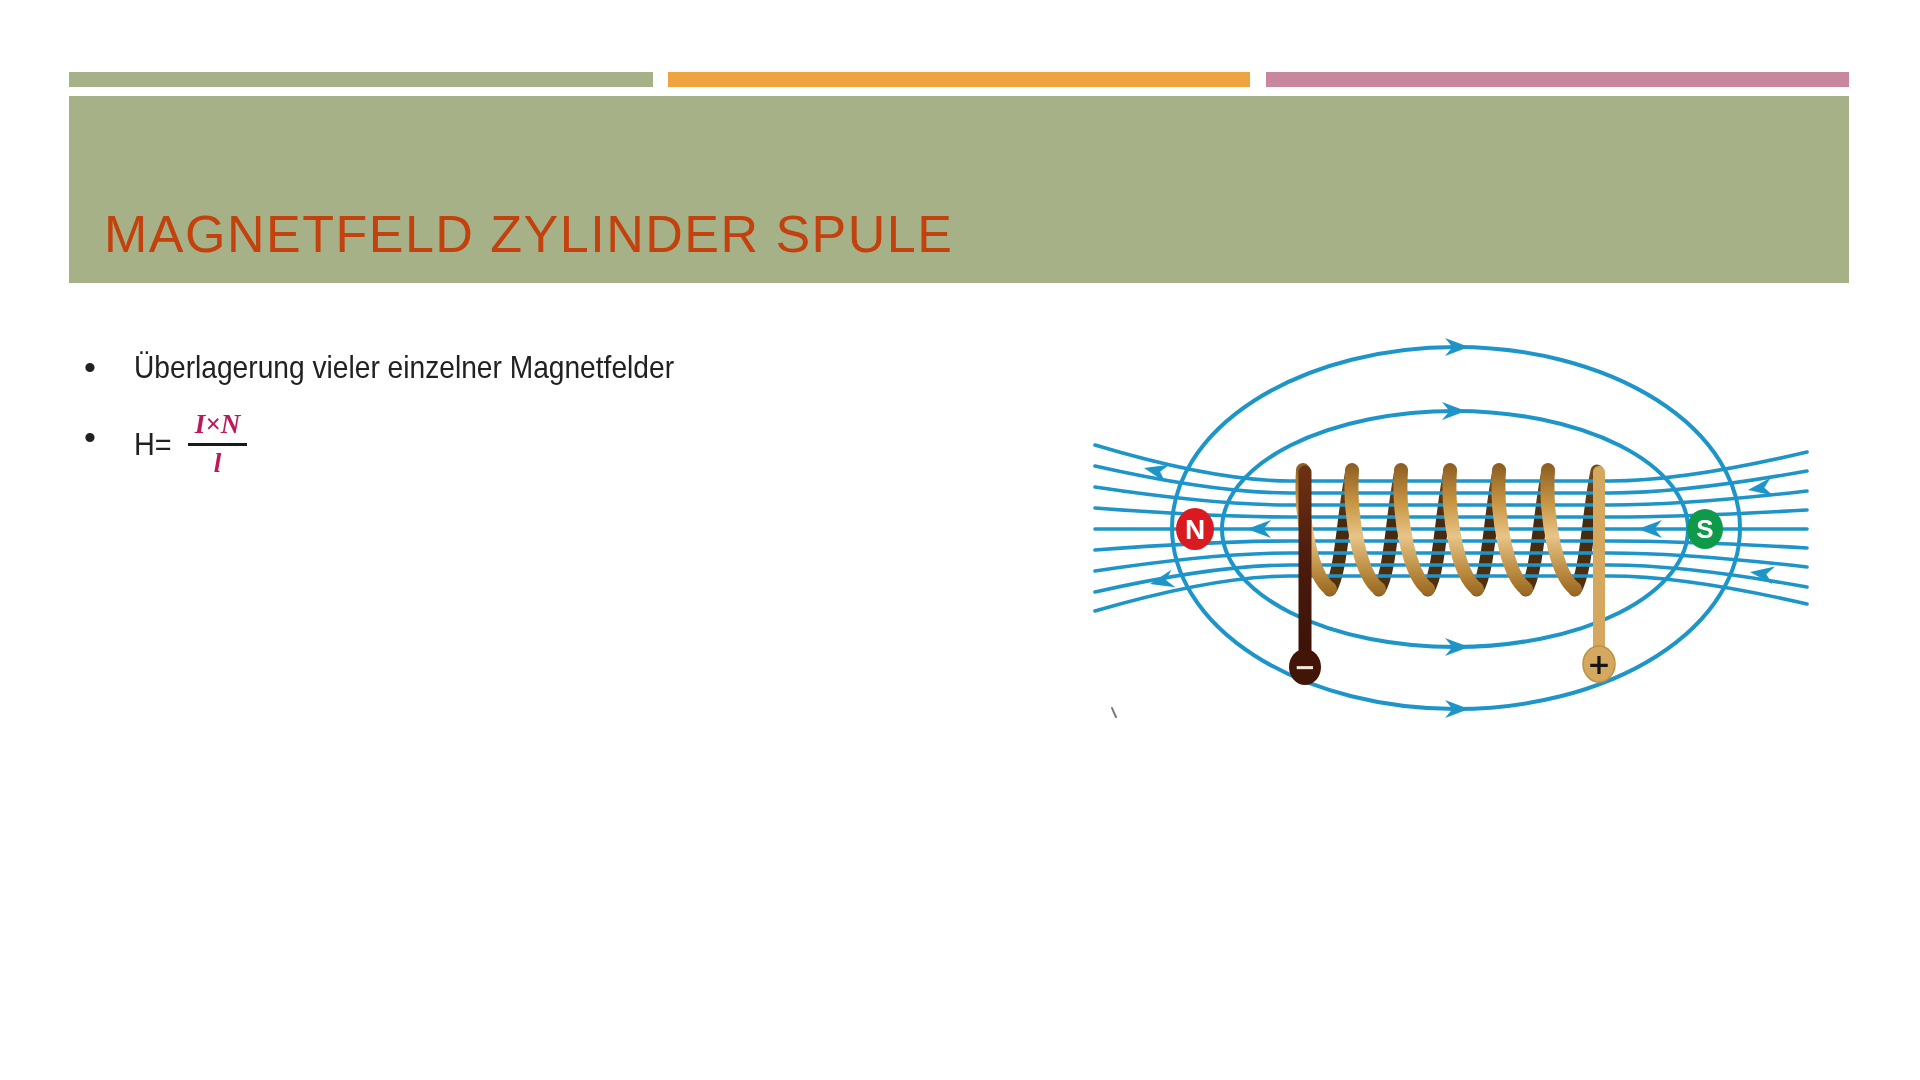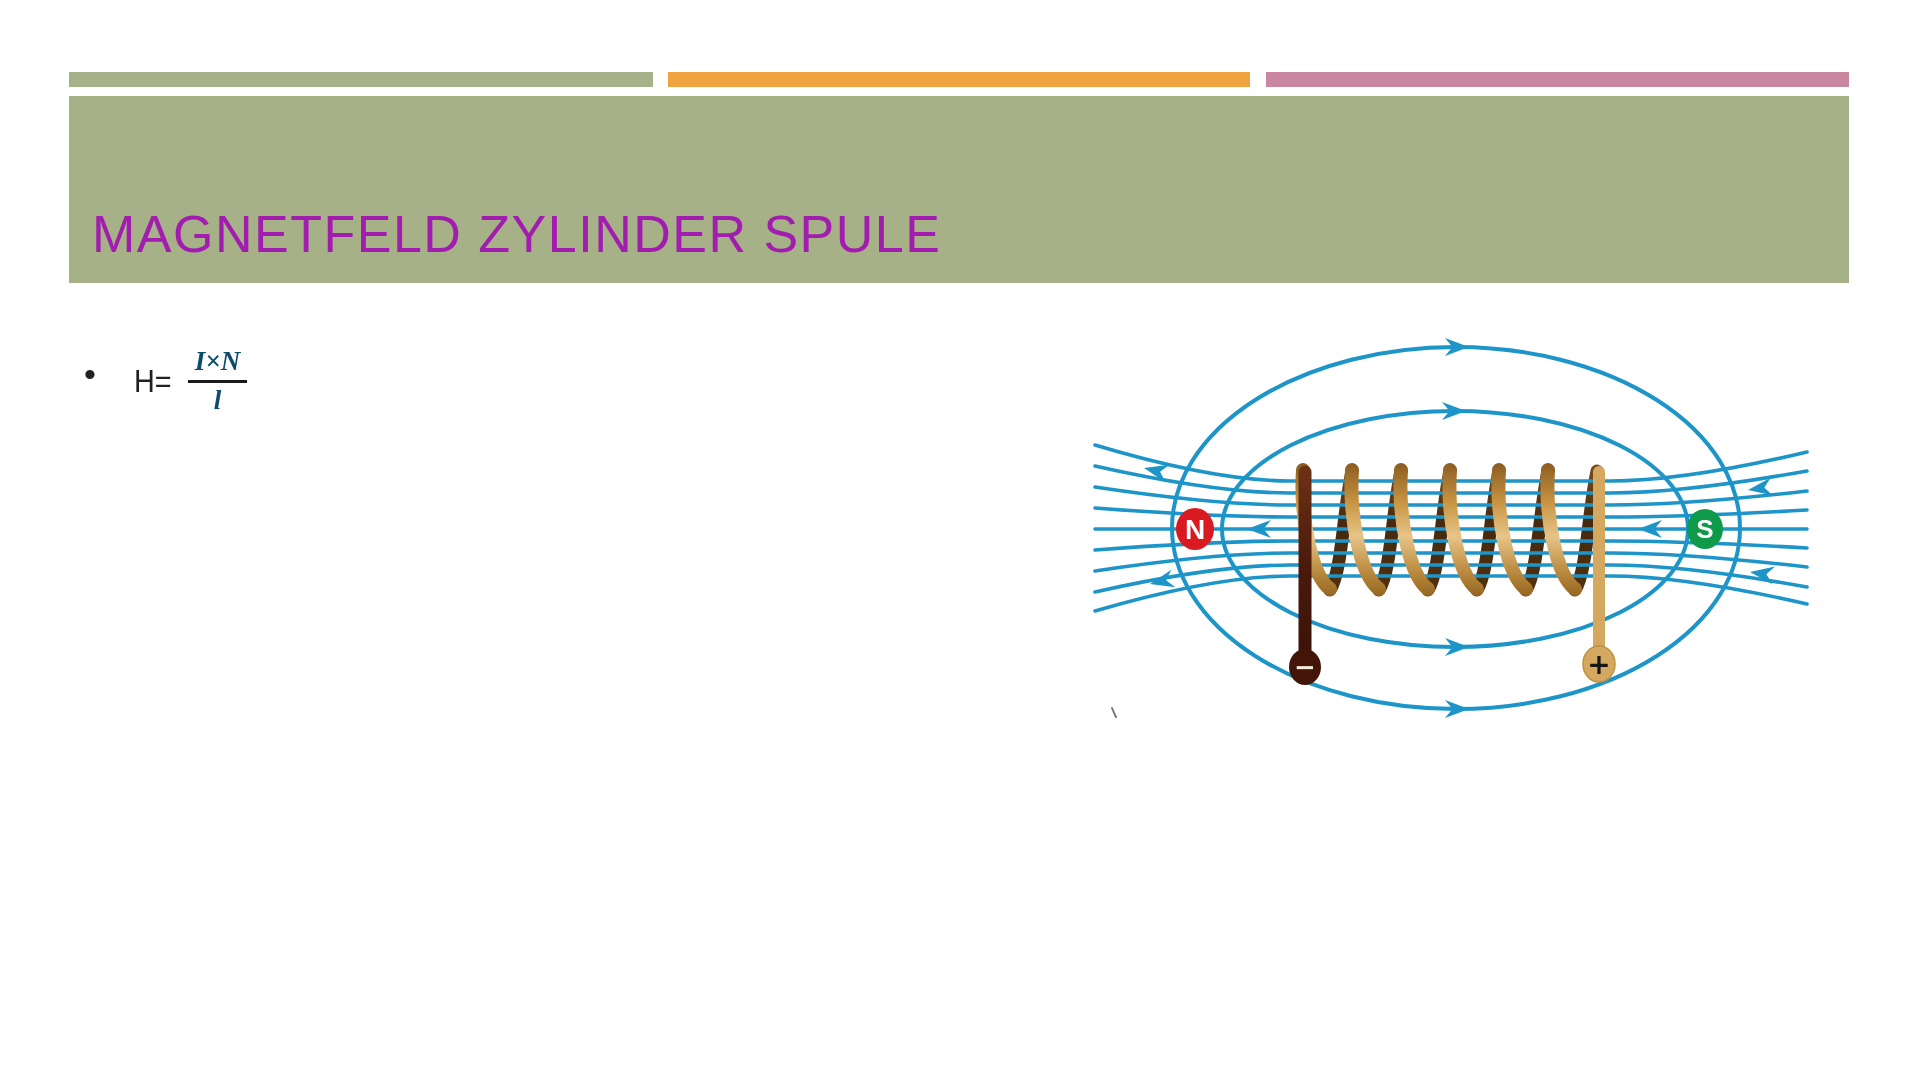--- a/index.html
+++ b/index.html
@@ -11,61 +11,64 @@
   .accent-bar{position:absolute;top:72px;height:15px;}
   .bar-green{left:69px;width:584px;background:#a7b188;}
   .bar-orange{left:668px;width:582px;background:#efa440;}
   .bar-pink{left:1266px;width:583px;background:#c9879f;}
   
   .title-band{
     position:absolute;left:69px;top:96px;width:1780px;height:187px;
     background:#a7b188;
   }
   .slide-title{
-    position:absolute;left:92px;top:208px;
-    font-size:52px;line-height:1;color:#a21caf;
+    position:absolute;left:104px;top:208px;
+    font-size:52px;line-height:1;color:#c2410c;
     letter-spacing:1.5px;font-weight:400;white-space:nowrap;
   }
   
   .bullets{position:absolute;left:70px;top:336px;width:860px;
     color:#212121;font-size:32px;list-style:none;margin:0;padding:0;}
   .bullets li{position:relative;padding-left:64px;}
   .bullets li::before{
     content:"\2022";position:absolute;left:14px;top:0;
     font-size:34px;line-height:63px;color:#212121;
   }
   .b-line{display:block;line-height:63px;height:63px;white-space:nowrap;}
   .bl{display:inline-block;transform:scaleX(.88);transform-origin:0 50%;}
   .formula-item{display:flex;align-items:center;gap:12px;margin-top:7px;height:76px;}
   .formula-item::before{line-height:76px;}
   .formula-lead{display:inline-block;transform:scaleX(.9);transform-origin:0 50%;}
   .frac{
     display:inline-block;text-align:center;vertical-align:middle;
     font-family:"Liberation Serif",serif;font-style:italic;font-weight:bold;
-    font-size:27px;line-height:1.15;color:#0c4a6e;
+    font-size:27px;line-height:1.15;color:#be185d;
   }
   .frac .num{display:block;padding:0 7px 3px;border-bottom:3px solid #1a1a1a;}
   .frac .den{display:block;padding-top:2px;}
   
   .figure{position:absolute;left:1080px;top:332px;width:740px;height:420px;}
   .figure svg{display:block;width:100%;height:100%;}
   svg text.badge{font-family:"Liberation Sans",sans-serif;font-weight:bold;}
   svg text.term{font-family:"DejaVu Sans",sans-serif;font-weight:bold;}
 </style>
 </head>
 <body>
 
 <div class="accent-bar bar-green"></div>
 <div class="accent-bar bar-orange"></div>
 <div class="accent-bar bar-pink"></div>
 
 <div class="title-band"></div>
 <div class="slide-title">MAGNETFELD ZYLINDER SPULE</div>
 
 <ul class="bullets">
+  <li>
+    <span class="b-line"><span class="bl">Überlagerung vieler einzelner Magnetfelder</span></span>
+  </li>
   <li class="formula-item">
     <span class="formula-lead">H=</span>
     <span class="frac">
       <span class="num">I×N</span>
       <span class="den">l</span>
     </span>
   </li>
 </ul>
 
 <div class="figure">

